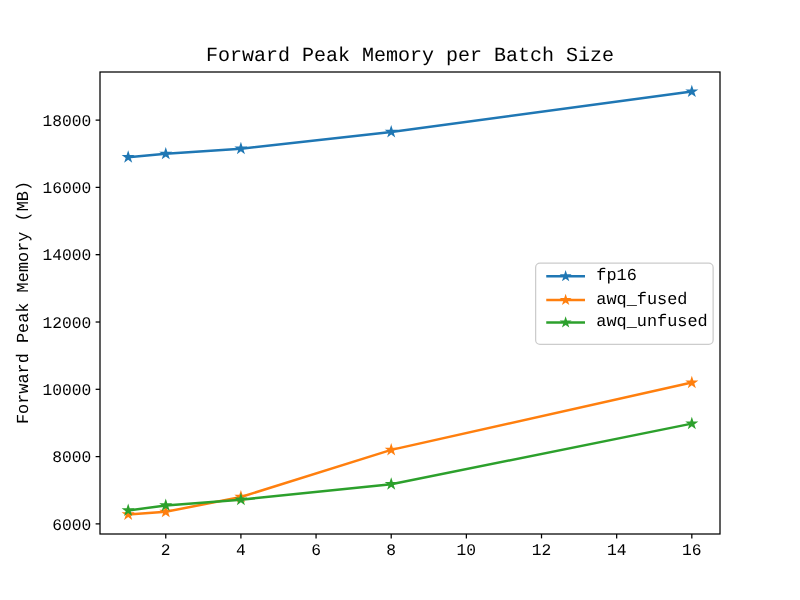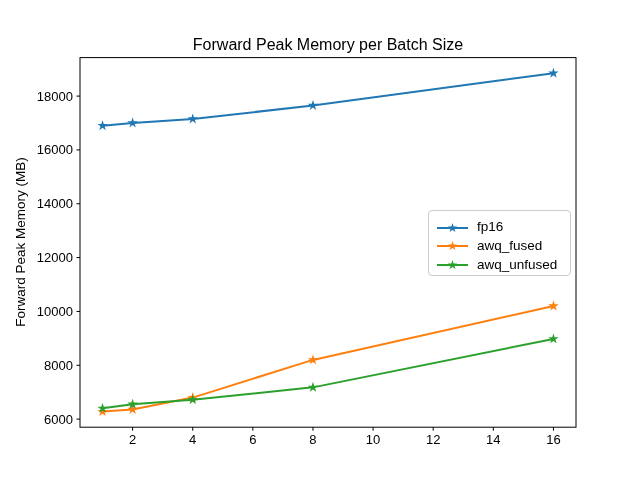--- a/index.html
+++ b/index.html
@@ -1,20 +1,20 @@
 <!DOCTYPE html>
 <html><head>
 <meta charset="utf-8">
 <style>
   html,body{margin:0;padding:0;background:#ffffff;}
   #figure{
     position:relative;
     width:640px;height:480px;
     background:#ffffff;
-    font-family:Liberation Sans, sans-serif;
+    font-family:Liberation Mono, monospace;
     overflow:hidden;
     border-radius:23px;
   }
   #chart-title{
     position:absolute;left:80px;top:36px;width:496px;
     text-align:center;font-size:16px;color:#000;
   }
   #xaxis-label{
     position:absolute;left:80px;top:449px;width:496px;
     text-align:center;font-size:13.5px;color:#000;
@@ -26,21 +26,21 @@
   }
   #plot-svg{position:absolute;left:0;top:0;}
   #legend{
     position:absolute;left:428px;top:210px;width:143px;height:66px;
     box-sizing:border-box;
     background:rgba(255,255,255,0.9);
     border:1px solid #cccccc;border-radius:4px;
     padding:4px 8px 4px 7px;
     display:flex;flex-direction:column;justify-content:space-around;
   }
-  .legend-row{display:flex;align-items:flex-end;gap:8px;height:19px;}
+  .legend-row{display:flex;align-items:flex-start;gap:8px;height:19px;}
   .legend-row svg{flex:0 0 auto;display:block;}
   .legend-label{font-size:13.5px;color:#000;line-height:1;}
 </style>
 </head>
 <body>
 
 <div id="figure">
   <div id="chart-title">Forward Peak Memory per Batch Size</div>
   <div id="yaxis-label">Forward Peak Memory (MB)</div>
 

